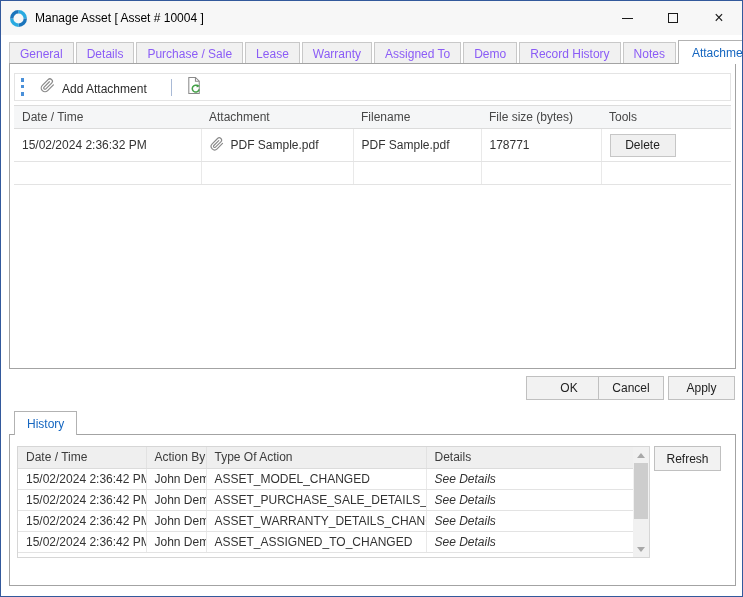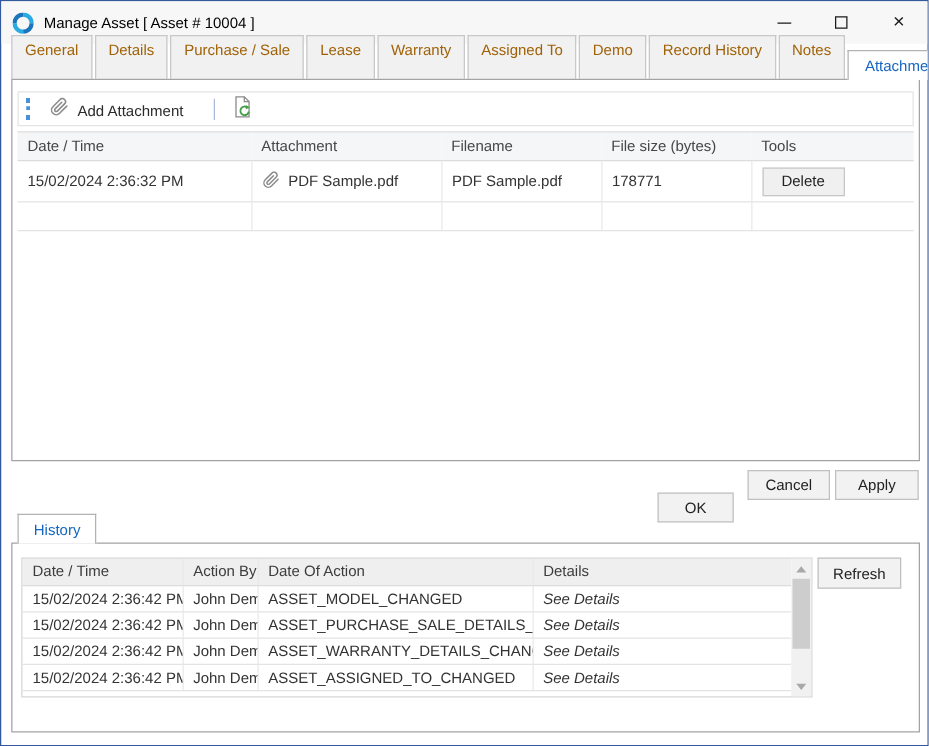--- a/index.html
+++ b/index.html
@@ -13,22 +13,22 @@
     display:flex; align-items:center; }
   .app-icon{ margin:0 8px 0 9px; width:17px; height:17px; display:inline-block; }
   .title{ font-size:12px; color:#000; }
   .win-controls{ position:absolute; right:0; top:0; height:34px; display:flex; }
   .winbtn{ width:46px; height:34px; display:flex; align-items:center; justify-content:center; cursor:default; }
   .min-glyph{ width:11px; height:0; border-top:1px solid #1a1a1a; display:block; }
   .max-glyph{ width:10px; height:10px; border:1px solid #1a1a1a; display:block; }
   .close-glyph{ font-size:16px; line-height:16px; color:#1a1a1a; }
   
   .tabstrip{ position:absolute; left:8px; top:39px; height:24px; display:flex; align-items:flex-end; }
-  .tab{ background:#f1f1f1; border:1px solid #c8c8c8; border-bottom:none; color:#a16207;
-    padding:4px 10px 5px 10px; margin-right:2px; height:36px; white-space:nowrap; cursor:default; }
+  .tab{ background:#f1f1f1; border:1px solid #c8c8c8; border-bottom:none; color:#8b5cf6;
+    padding:4px 10px 5px 10px; margin-right:2px; height:22px; white-space:nowrap; cursor:default; }
   .tab.active{ background:#ffffff; color:#1566c0; border-color:#b2b2b2; height:24px;
     padding:5px 13px 6px 13px; position:relative; z-index:3; }
   
   .main-panel{ position:absolute; left:8px; top:62px; width:727px; height:306px;
     background:#fff; border:1px solid #a3a3a3; z-index:2; }
   .toolbar{ position:absolute; left:4px; top:9px; width:717px; height:28px;
     border:1px solid #e4e4e4; background:#fff; display:flex; align-items:center; }
   .grip{ width:0; height:18px; border-left:3px dotted #4a90d9; margin-left:6px; }
   .add-attachment{ display:flex; align-items:flex-end; gap:7px; background:transparent; border:none;
     font-family:inherit; font-size:12px; color:#2b2b2b; margin-left:10px; padding:3px 6px; cursor:default; }
@@ -42,21 +42,21 @@
     color:#333; background:#fff; }
   .att-table td:last-child{ border-right:none; }
   .att-table tr.data-row td{ height:33px; }
   .att-table tr.empty-row td{ height:23px; }
   .att-cell-file{ display:flex; align-items:center; gap:7px; }
   .delete-btn{ width:66px; height:23px; background:#f0f0f0; border:1px solid #c6c6c6;
     font-family:inherit; font-size:12px; color:#222; cursor:default; }
   
   .dlg-btn{ position:absolute; height:24px; background:#f2f2f2; border:1px solid #c0c0c0;
     font-family:inherit; font-size:12px; color:#222; cursor:default; }
-  .btn-ok{ left:525px; top:375px; width:61px;margin-top:18px; }
+  .btn-ok{ left:525px; top:375px; width:86px; }
   .btn-cancel{ left:597px; top:375px; width:66px; }
   .btn-apply{ left:667px; top:375px; width:67px; }
   
   .history-tab{ position:absolute; left:13px; top:410px; height:24px; background:#fff;
     border:1px solid #b2b2b2; border-bottom:none; color:#1566c0; padding:5px 12px; z-index:3; cursor:default; }
   .history-panel{ position:absolute; left:8px; top:433px; width:727px; height:152px;
     background:#fff; border:1px solid #a3a3a3; z-index:2; }
   .history-wrap{ position:absolute; left:7px; top:11px; width:633px; height:112px;
     border:1px solid #d6d6d6; }
   .hist-table{ border-collapse:collapse; table-layout:fixed; width:615px; }
@@ -204,21 +204,21 @@
         <colgroup>
             <col style="width:128px">
             <col style="width:60px">
             <col style="width:220px">
             <col style="width:207px">
           </colgroup>
         <thead>
           <tr>
             <th>Date / Time</th>
             <th>Action By</th>
-            <th>Date Of Action</th>
+            <th>Type Of Action</th>
             <th>Details</th>
           </tr>
         </thead>
         <tbody>
           <tr>
             <td>15/02/2024 2:36:42 PM</td>
             <td>John Demo</td>
             <td>ASSET_MODEL_CHANGED</td>
             <td class="see-details">See Details</td>
           </tr>

